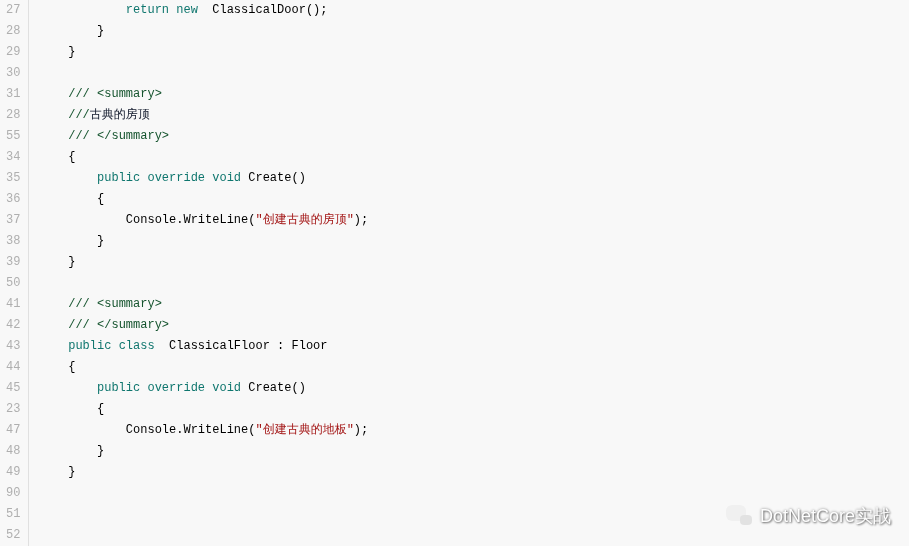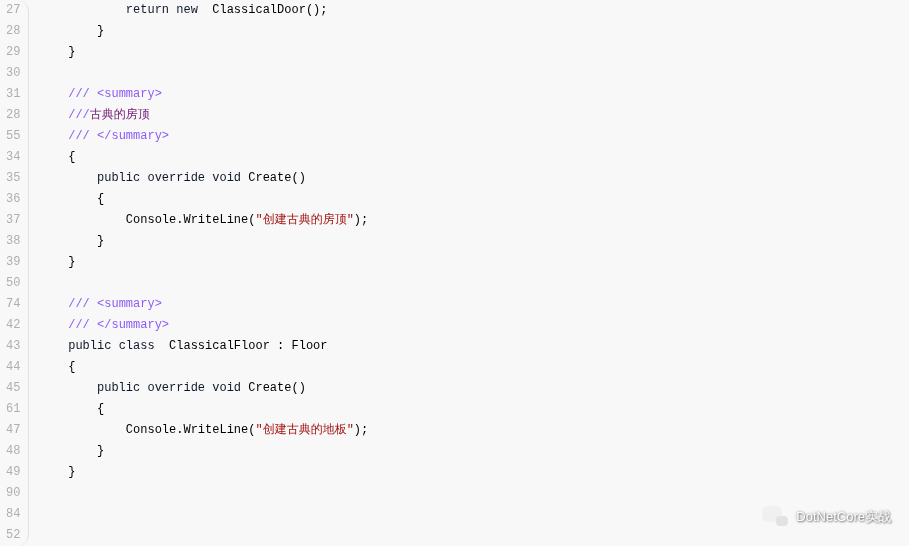--- a/index.html
+++ b/index.html
@@ -18,40 +18,39 @@
       height: 100%;
     }
     .gutter {
       background: #f8f8f8;
       text-align: right;
       padding-right: 8px;
       padding-left: 6px;
       color: #afafaf;
       user-select: none;
       border-right: 1px solid #e0e0e0;
-      border-radius: 12px;
     }
     .gutter .ln {
       height: 21px;
       line-height: 21px;
     }
     .code {
       flex: 1;
       padding-left: 10px;
       background: #f8f8f8;
     }
     .code .line {
       height: 21px;
       line-height: 21px;
       white-space: pre;
       color: #000;
     }
-    .kw { color: #0f172a; }
-    .cmt { color: #8b5cf6; }
-    .cm-green { color: #701a75; }
+    .kw { color: #0f766e; }
+    .cmt { color: #14532d; }
+    .cm-green { color: #0f172a; }
     .str { color: #a31515; }
     .watermark {
       position: absolute;
       right: 18px;
       bottom: 18px;
       display: flex;
       align-items: center;
       gap: 8px;
       opacity: 0.78;
       pointer-events: none;
@@ -90,21 +89,21 @@
     .watermark-icon .bubble2::after {
       content: "";
       position: absolute;
       bottom: -3px;
       right: 2px;
       border: 3px solid transparent;
       border-top-color: #ddd;
     }
     .watermark-text {
       color: #fff;
-      font-size: 13px;
+      font-size: 18px;
       font-family: Arial, sans-serif;
       text-shadow: 0 0 3px rgba(0,0,0,0.6), 1px 1px 2px rgba(0,0,0,0.6);
       font-weight: 400;
     }
   </style>
 </head>
 <body>
 
 <div class="code-container">
   <div class="gutter">
@@ -115,31 +114,31 @@
       <div class="ln">31</div>
       <div class="ln">28</div>
       <div class="ln">55</div>
       <div class="ln">34</div>
       <div class="ln">35</div>
       <div class="ln">36</div>
       <div class="ln">37</div>
       <div class="ln">38</div>
       <div class="ln">39</div>
       <div class="ln">50</div>
-      <div class="ln">74</div>
+      <div class="ln">41</div>
       <div class="ln">42</div>
       <div class="ln">43</div>
       <div class="ln">44</div>
       <div class="ln">45</div>
-      <div class="ln">61</div>
+      <div class="ln">23</div>
       <div class="ln">47</div>
       <div class="ln">48</div>
       <div class="ln">49</div>
       <div class="ln">90</div>
-      <div class="ln">84</div>
+      <div class="ln">51</div>
       <div class="ln">52</div>
     </div>
   <div class="code">
       <div class="line">            <span class="kw">return</span> <span class="kw">new</span>  ClassicalDoor();</div>
       <div class="line">        }</div>
       <div class="line">    }</div>
       <div class="line"></div>
       <div class="line">    <span class="cmt">/// &lt;summary&gt;</span></div>
       <div class="line">    <span class="cmt">///</span><span class="cm-green">古典的房顶</span></div>
       <div class="line">    <span class="cmt">/// &lt;/summary&gt;</span></div>

